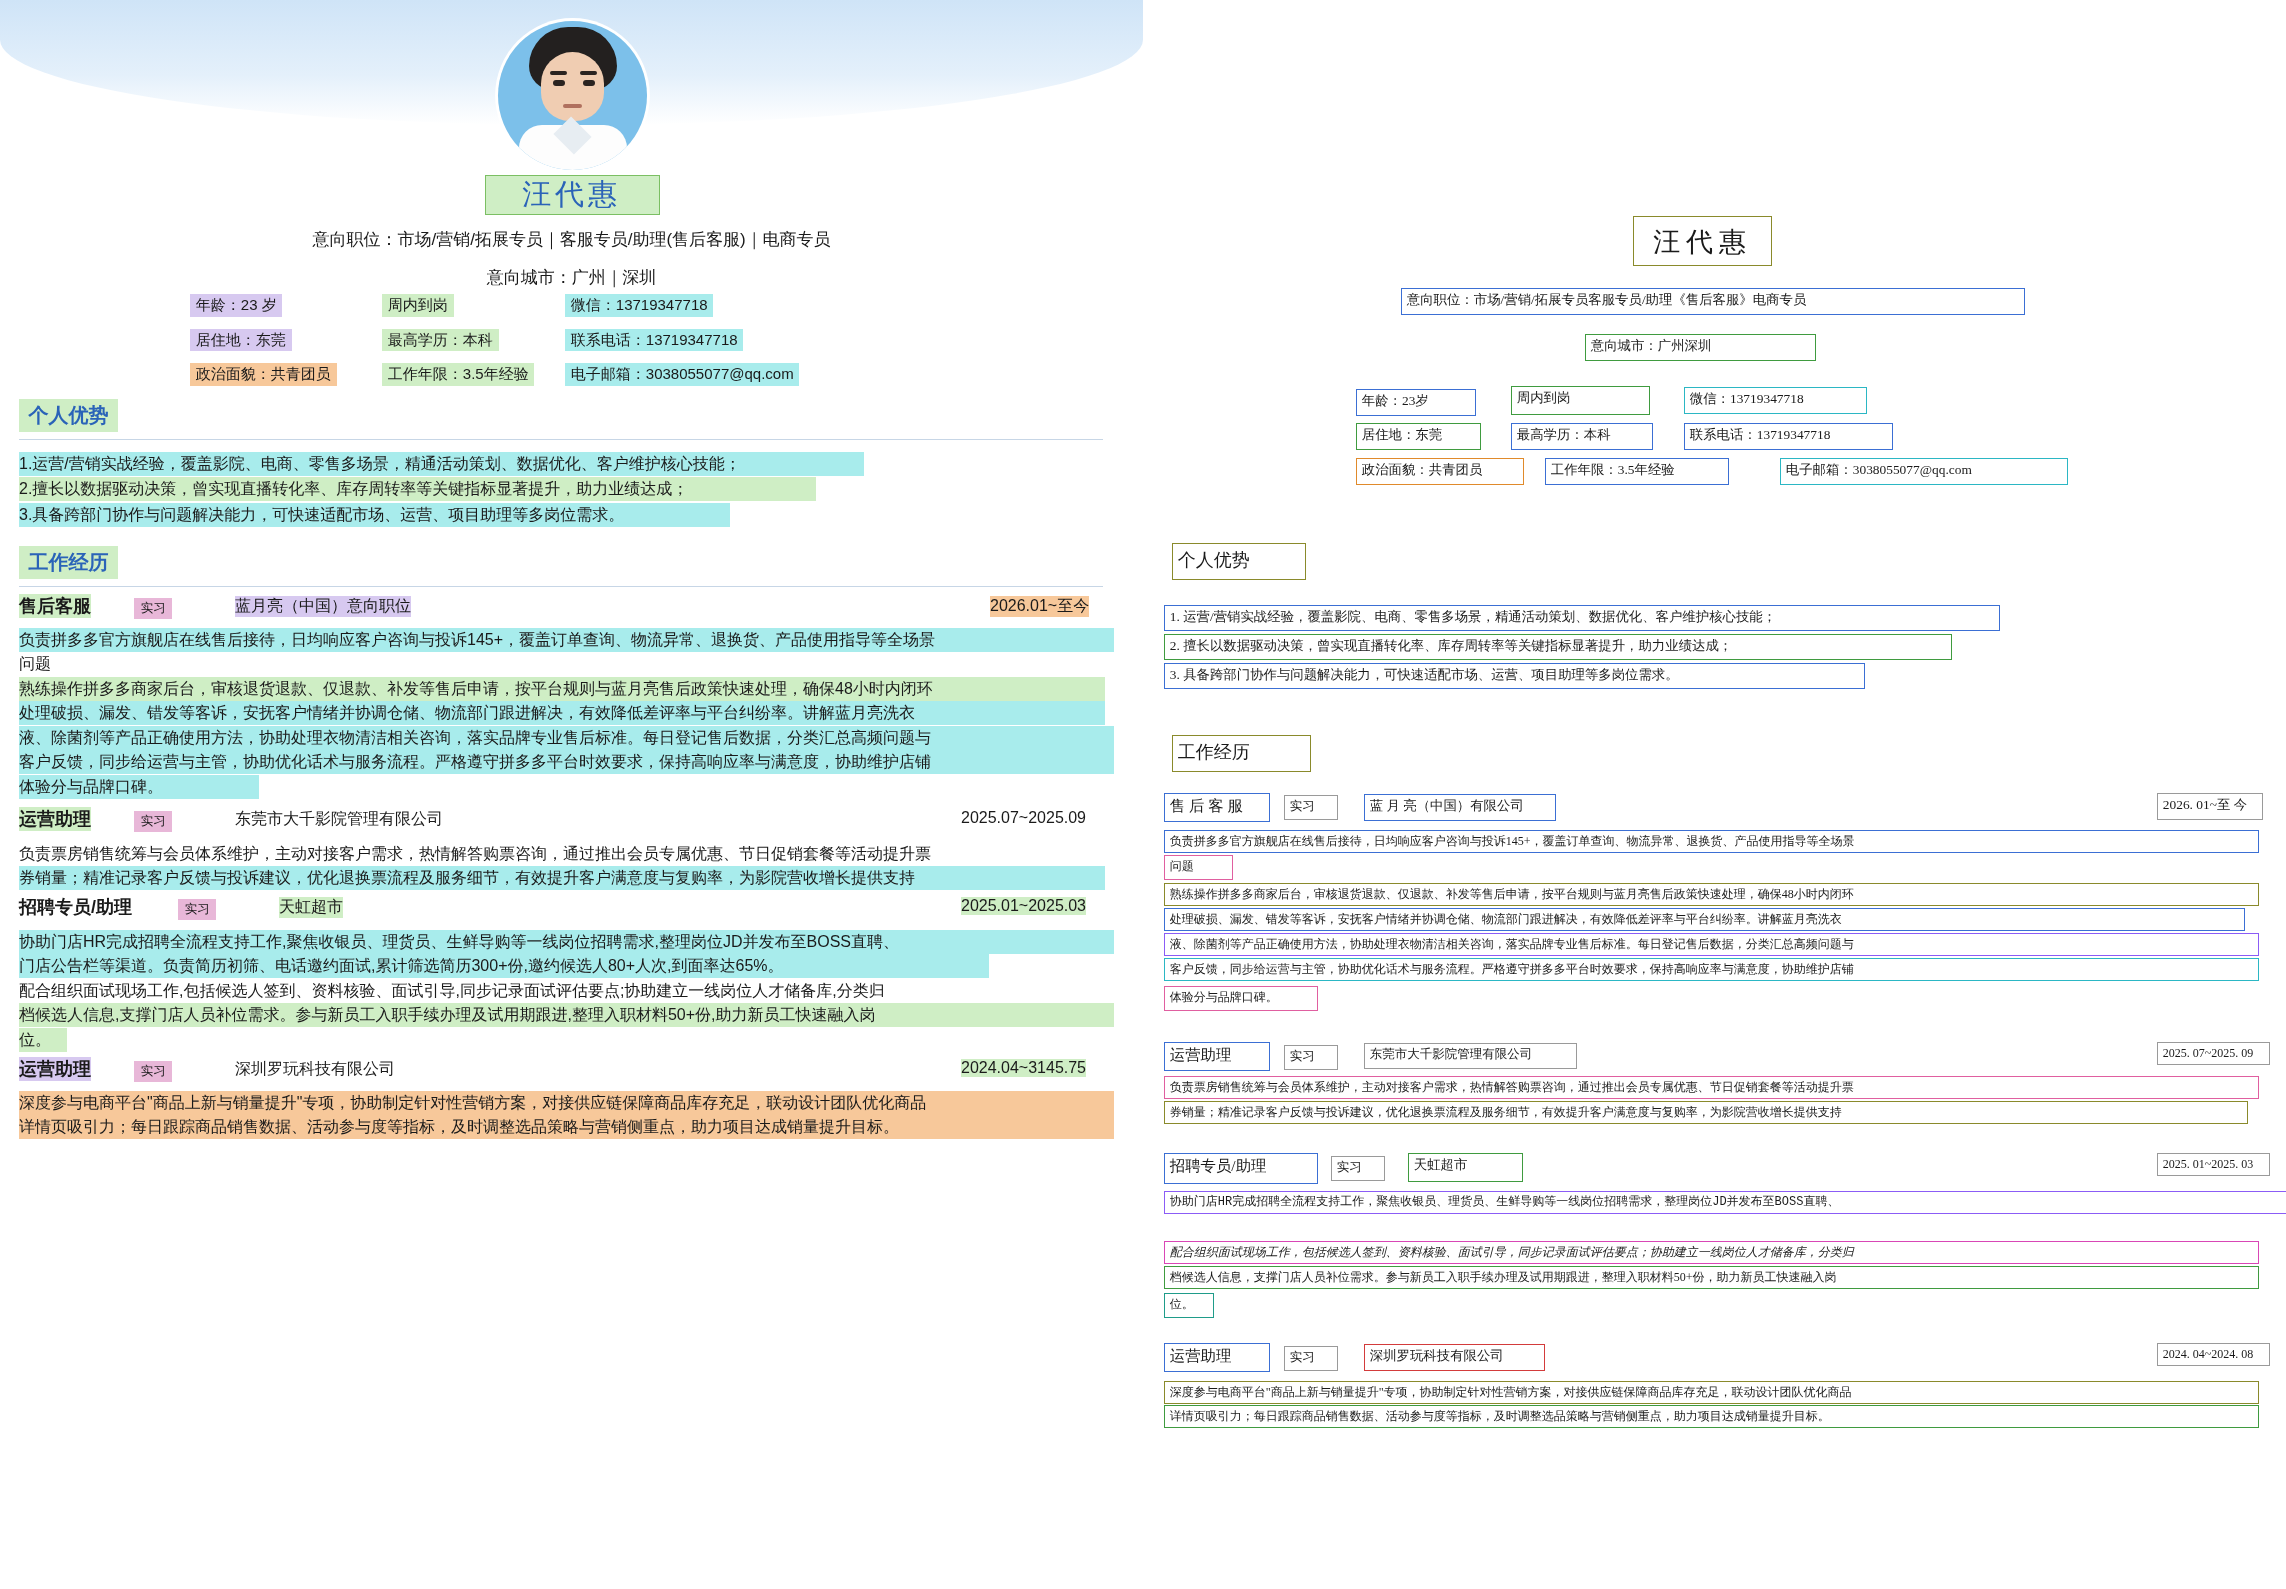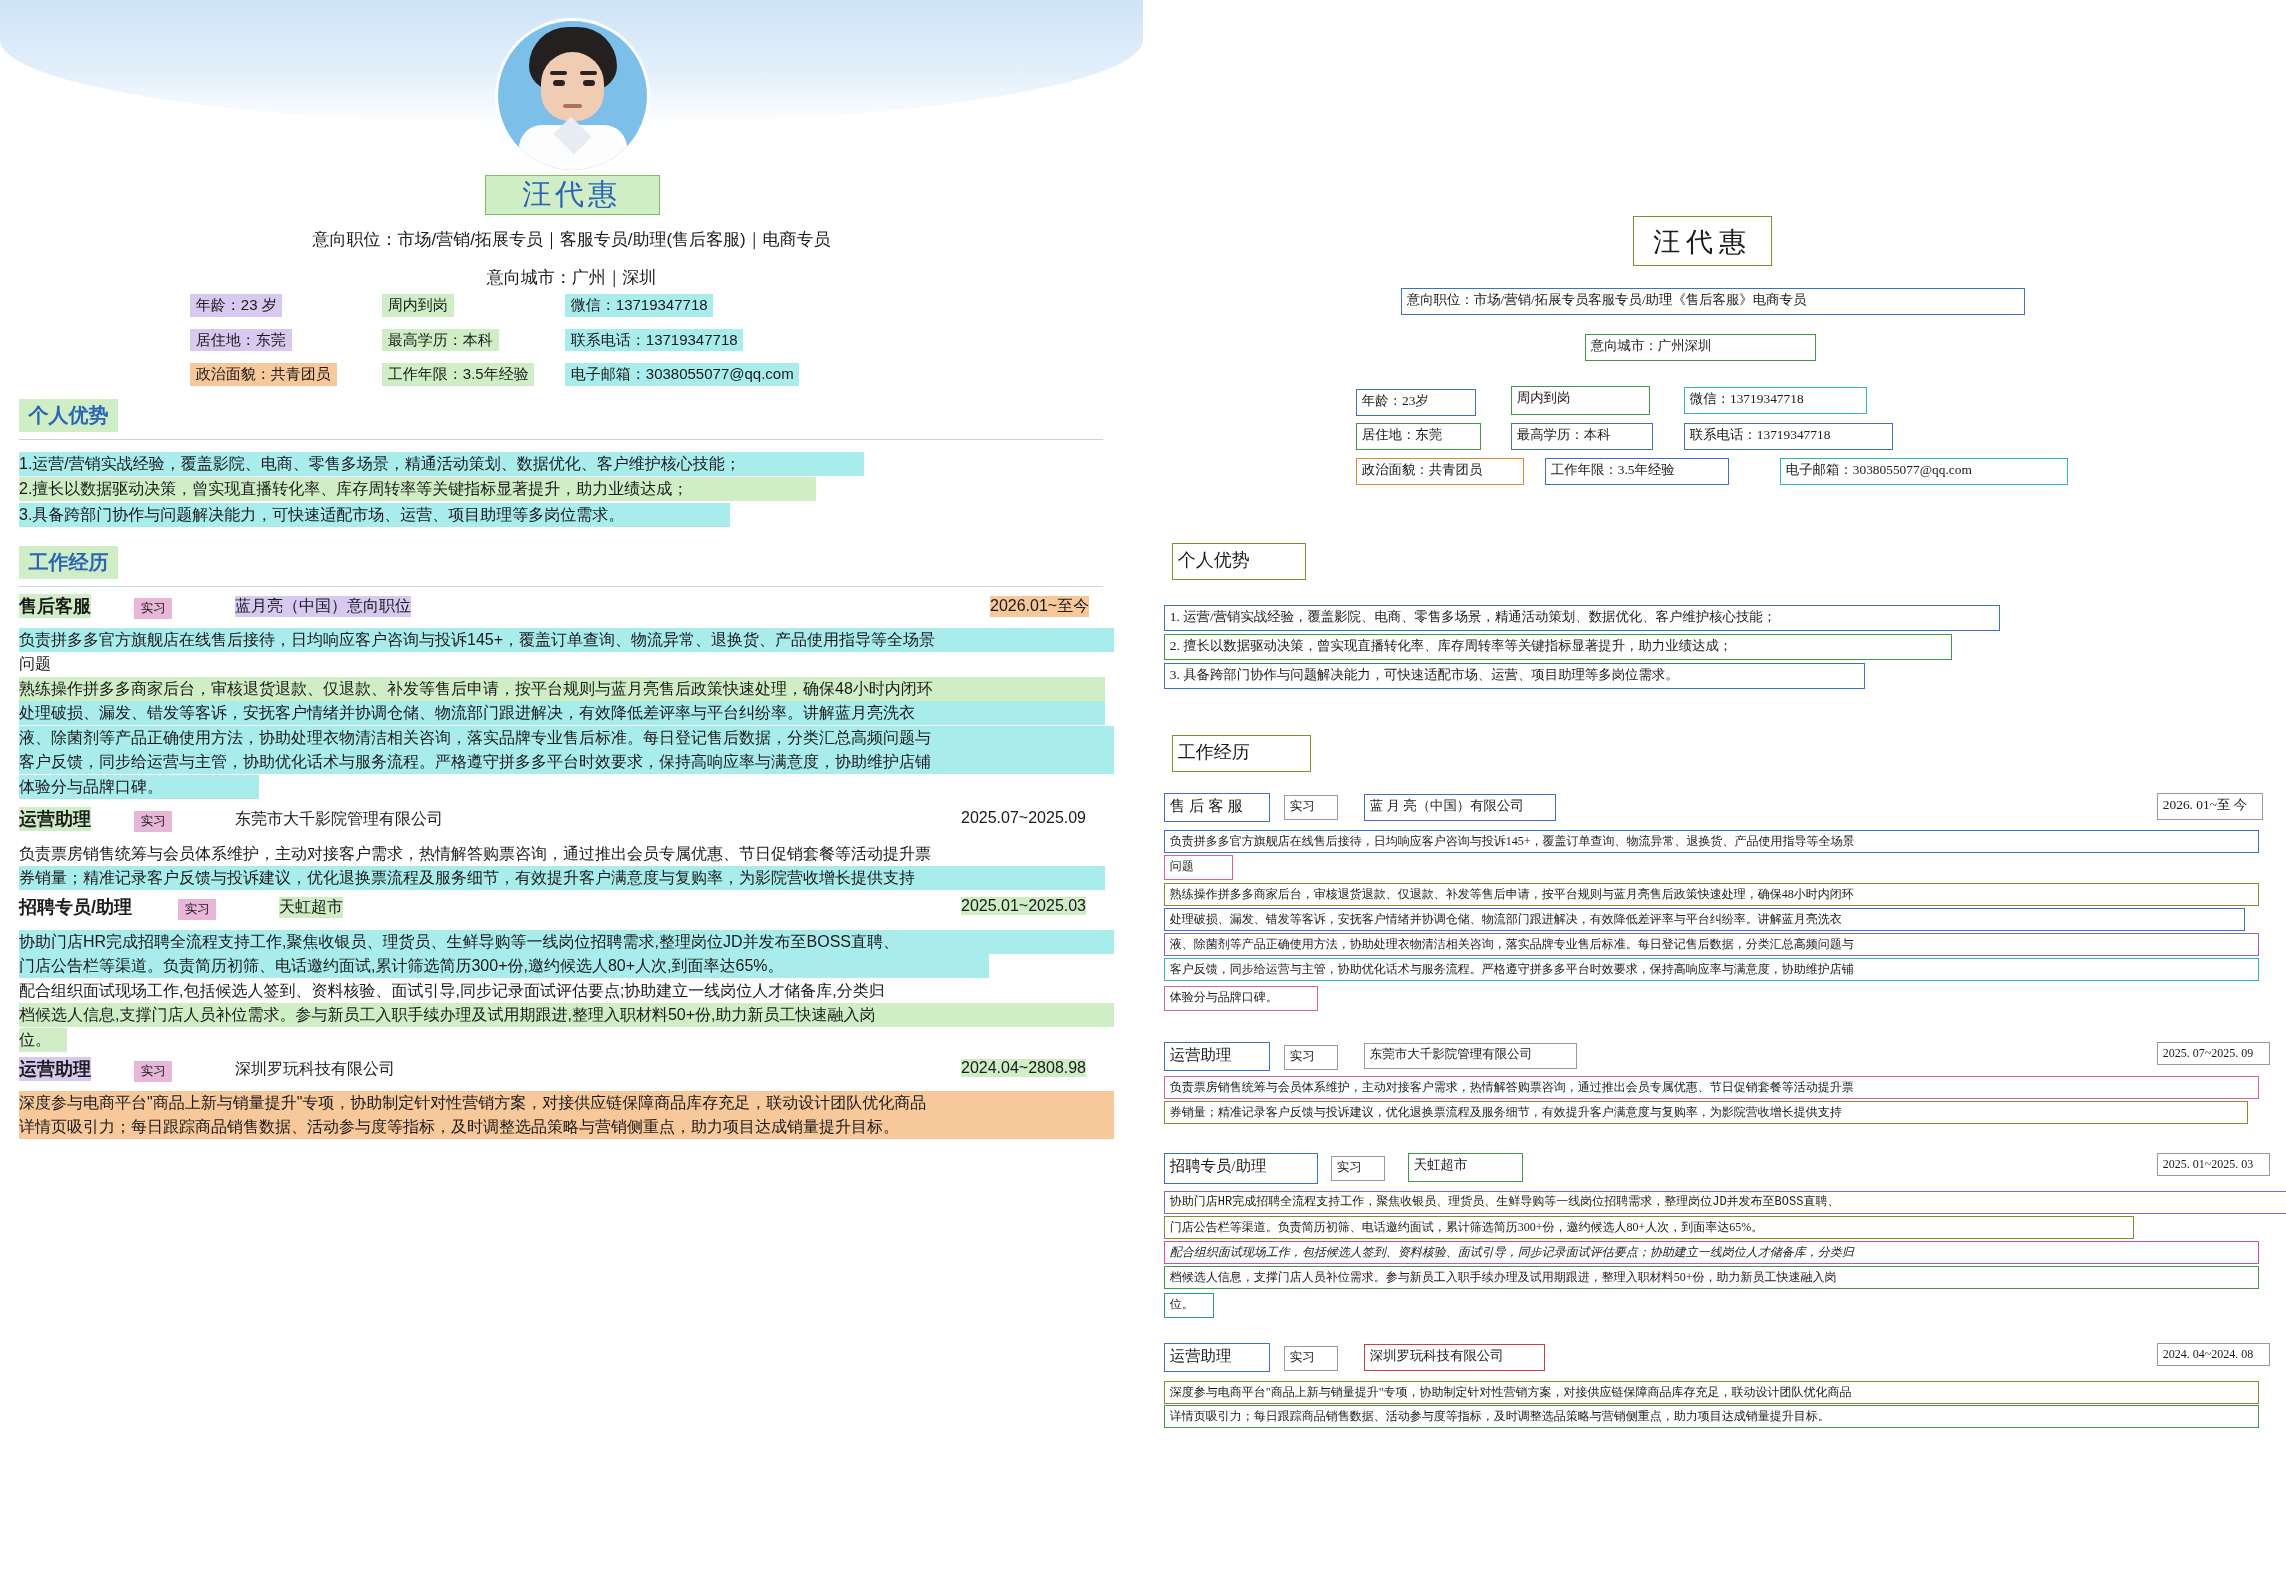--- a/index.html
+++ b/index.html
@@ -184,21 +184,21 @@
 
     <div class="body-line hl-cyan" style="left:19px; top:930px; width:1095px;">协助门店HR完成招聘全流程支持工作,聚焦收银员、理货员、生鲜导购等一线岗位招聘需求,整理岗位JD并发布至BOSS直聘、</div>
     <div class="body-line hl-cyan" style="left:19px; top:954px; width:970px;">门店公告栏等渠道。负责简历初筛、电话邀约面试,累计筛选简历300+份,邀约候选人80+人次,到面率达65%。</div>
     <div class="body-line hl-pink" style="left:19px; top:979px; width:1095px;">配合组织面试现场工作,包括候选人签到、资料核验、面试引导,同步记录面试评估要点;协助建立一线岗位人才储备库,分类归</div>
     <div class="body-line hl-green" style="left:19px; top:1003px; width:1095px;">档候选人信息,支撑门店人员补位需求。参与新员工入职手续办理及试用期跟进,整理入职材料50+份,助力新员工快速融入岗</div>
     <div class="body-line hl-green" style="left:19px; top:1028px; width:48px;">位。</div>
 
     <div class="job-title hl-purple" style="left:19px; top:1057px;">运营助理</div>
     <div class="tag-intern" style="left:134px; top:1061px;">实习</div>
     <div class="company hl-pink" style="left:235px; top:1059px;">深圳罗玩科技有限公司</div>
-    <div class="date hl-green" style="left:961px; top:1059px;">2024.04~2808.98</div>
+    <div class="date hl-green" style="left:961px; top:1059px;">2024.04~3145.75</div>
 
     <div class="body-line hl-orange" style="left:19px; top:1091px; width:1095px;">深度参与电商平台"商品上新与销量提升"专项，协助制定针对性营销方案，对接供应链保障商品库存充足，联动设计团队优化商品</div>
     <div class="body-line hl-orange" style="left:19px; top:1115px; width:1095px;">详情页吸引力；每日跟踪商品销售数据、活动参与度等指标，及时调整选品策略与营销侧重点，助力项目达成销量提升目标。</div>
   </div>
 
   <div class="right">
 
     <div class="box b-olive r-name" style="left:490px; top:216px; width:139px; height:50px; line-height:46px;">汪代惠</div>
 
     <div class="box b-blue" style="left:258px; top:288px; width:624px; height:27px;">意向职位：市场/营销/拓展专员客服专员/助理《售后客服》电商专员</div>
@@ -245,21 +245,20 @@
 
     <div class="box b-pink small" style="left:21px; top:1076px; width:1095px; height:23px;">负责票房销售统筹与会员体系维护，主动对接客户需求，热情解答购票咨询，通过推出会员专属优惠、节日促销套餐等活动提升票</div>
     <div class="box b-olive small" style="left:21px; top:1101px; width:1084px; height:23px;">券销量；精准记录客户反馈与投诉建议，优化退换票流程及服务细节，有效提升客户满意度与复购率，为影院营收增长提供支持</div>
 
     <div class="box b-blue" style="left:21px; top:1153px; width:154px; height:31px; font-size:15.4px;">招聘专员/助理</div>
     <div class="box b-gray" style="left:188px; top:1156px; width:54px; height:25px; font-size:12.5px;">实习</div>
     <div class="box b-green" style="left:265px; top:1153px; width:115px; height:29px;">天虹超市</div>
     <div class="box b-gray small" style="left:1014px; top:1153px; width:113px; height:23px;">2025. 01~2025. 03</div>
 
     <div class="box b-violet small" style="left:21px; top:1191px; width:1257px; height:23px;font-family:Liberation Mono, monospace;">协助门店HR完成招聘全流程支持工作，聚焦收银员、理货员、生鲜导购等一线岗位招聘需求，整理岗位JD并发布至BOSS直聘、</div>
-    <div class="box b-olive small" style="left:21px; top:1216px; width:970px; height:23px;">门店公告栏等渠道。负责简历初筛、电话邀约面试，累计筛选简历300+份，邀约候选人80+人次，到面率达65%。</div>
     <div class="box b-magenta small" style="left:21px; top:1241px; width:1095px; height:23px;">配合组织面试现场工作，包括候选人签到、资料核验、面试引导，同步记录面试评估要点；协助建立一线岗位人才储备库，分类归</div>
     <div class="box b-green small" style="left:21px; top:1266px; width:1095px; height:23px;">档候选人信息，支撑门店人员补位需求。参与新员工入职手续办理及试用期跟进，整理入职材料50+份，助力新员工快速融入岗</div>
     <div class="box b-teal small" style="left:21px; top:1293px; width:50px; height:25px;">位。</div>
 
     <div class="box b-blue" style="left:21px; top:1343px; width:106px; height:29px; font-size:15.4px;">运营助理</div>
     <div class="box b-gray" style="left:141px; top:1346px; width:54px; height:25px; font-size:12.5px;">实习</div>
     <div class="box b-red" style="left:221px; top:1344px; width:181px; height:27px;">深圳罗玩科技有限公司</div>
     <div class="box b-gray small" style="left:1014px; top:1343px; width:113px; height:23px;">2024. 04~2024. 08</div>
 
     <div class="box b-olive small" style="left:21px; top:1381px; width:1095px; height:23px;">深度参与电商平台"商品上新与销量提升"专项，协助制定针对性营销方案，对接供应链保障商品库存充足，联动设计团队优化商品</div>

